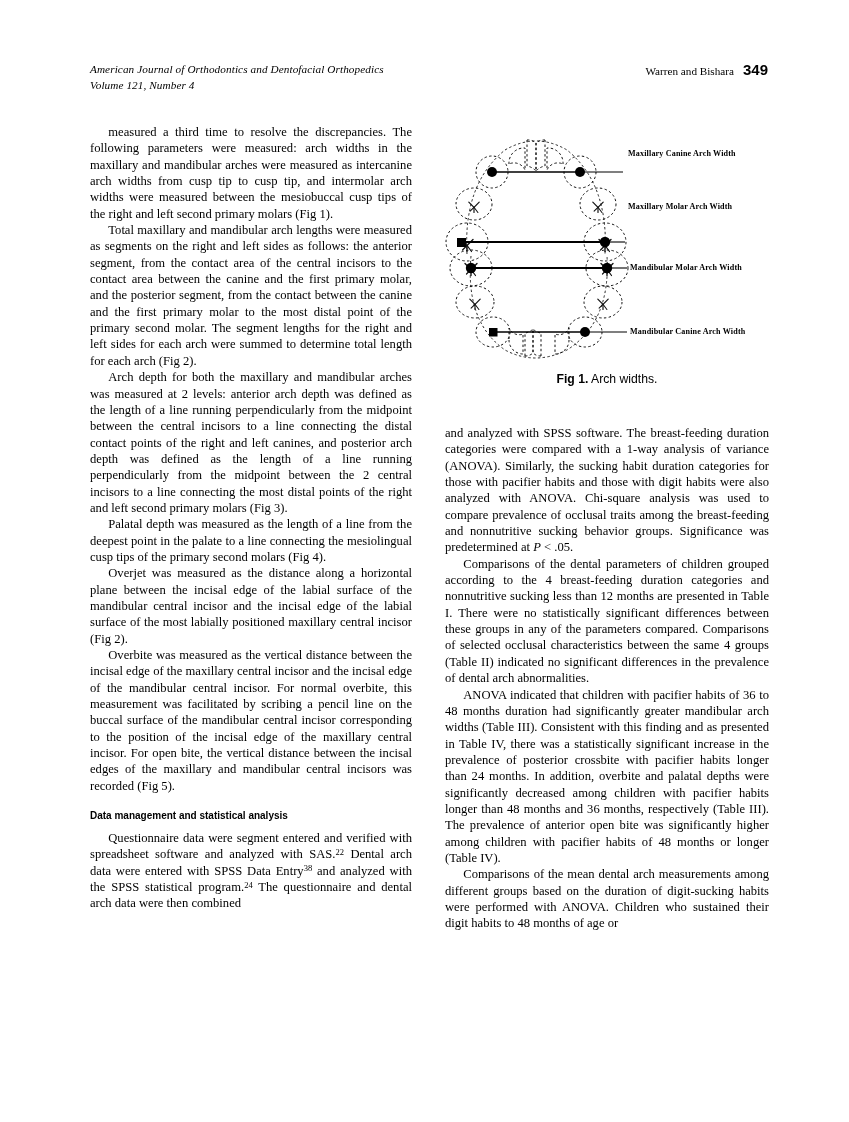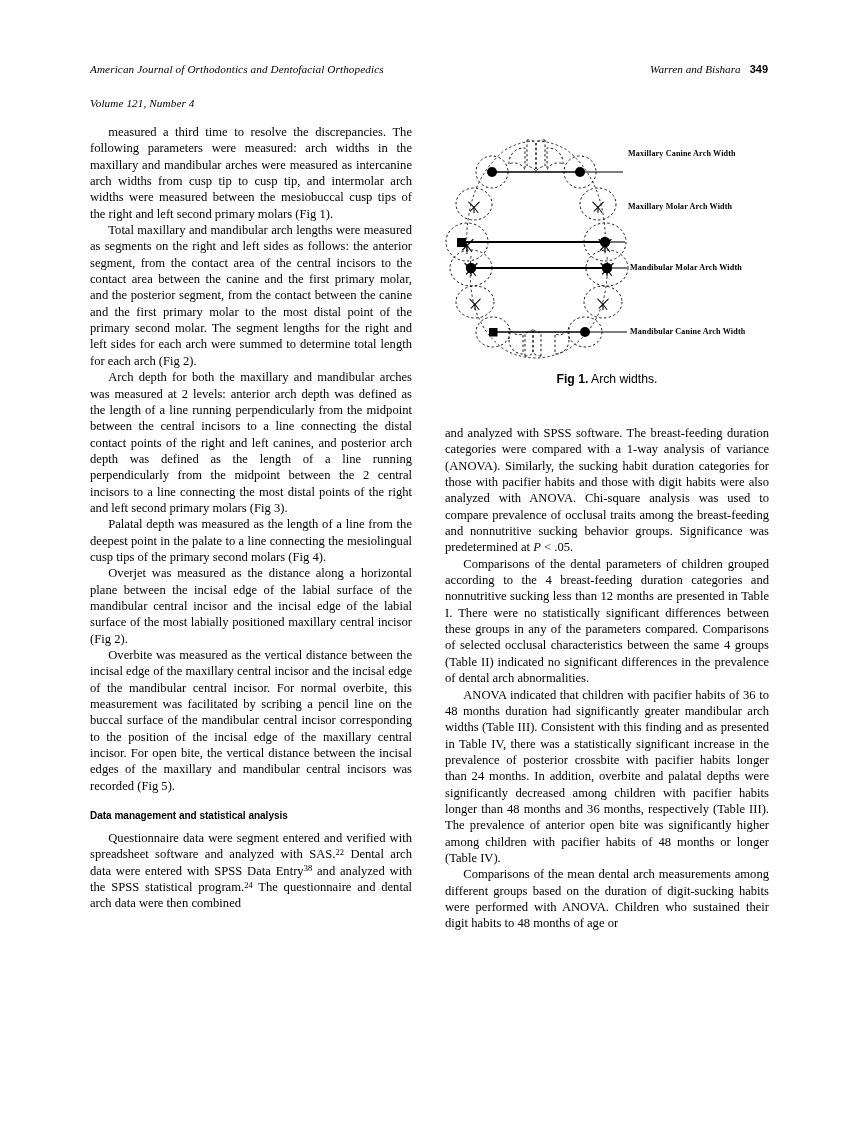--- a/index.html
+++ b/index.html
@@ -35,36 +35,35 @@
   .rh-left {
     position: absolute;
     left: 0; top: 0;
     font-family: "Liberation Serif", serif;
     font-style: italic;
     font-size: 11.2px;
     line-height: 15.5px;
     letter-spacing: 0.1px;
     white-space: nowrap;
   }
-  .rh-left .line2 { display: block; margin-top: 18px; }
+  .rh-left .line2 { display: block; }
   .rh-right {
     position: absolute;
     right: 0; top: 0;
     white-space: nowrap;
     font-size: 11.2px;
     line-height: 15.5px;
   }
   .rh-authors {
-    font-style: italic;
     font-family: "Liberation Serif", serif;
     margin-left: 40px;
   }
   .rh-page {
     font-weight: bold;
-    font-size: 11px;
+    font-size: 15px;
     font-family: "Liberation Sans", sans-serif;
     margin-left: 9px;
   }
 
   
   .col {
     position: absolute;
     width: 322px;
     font-size: 12.6px;
     line-height: 16.35px;

